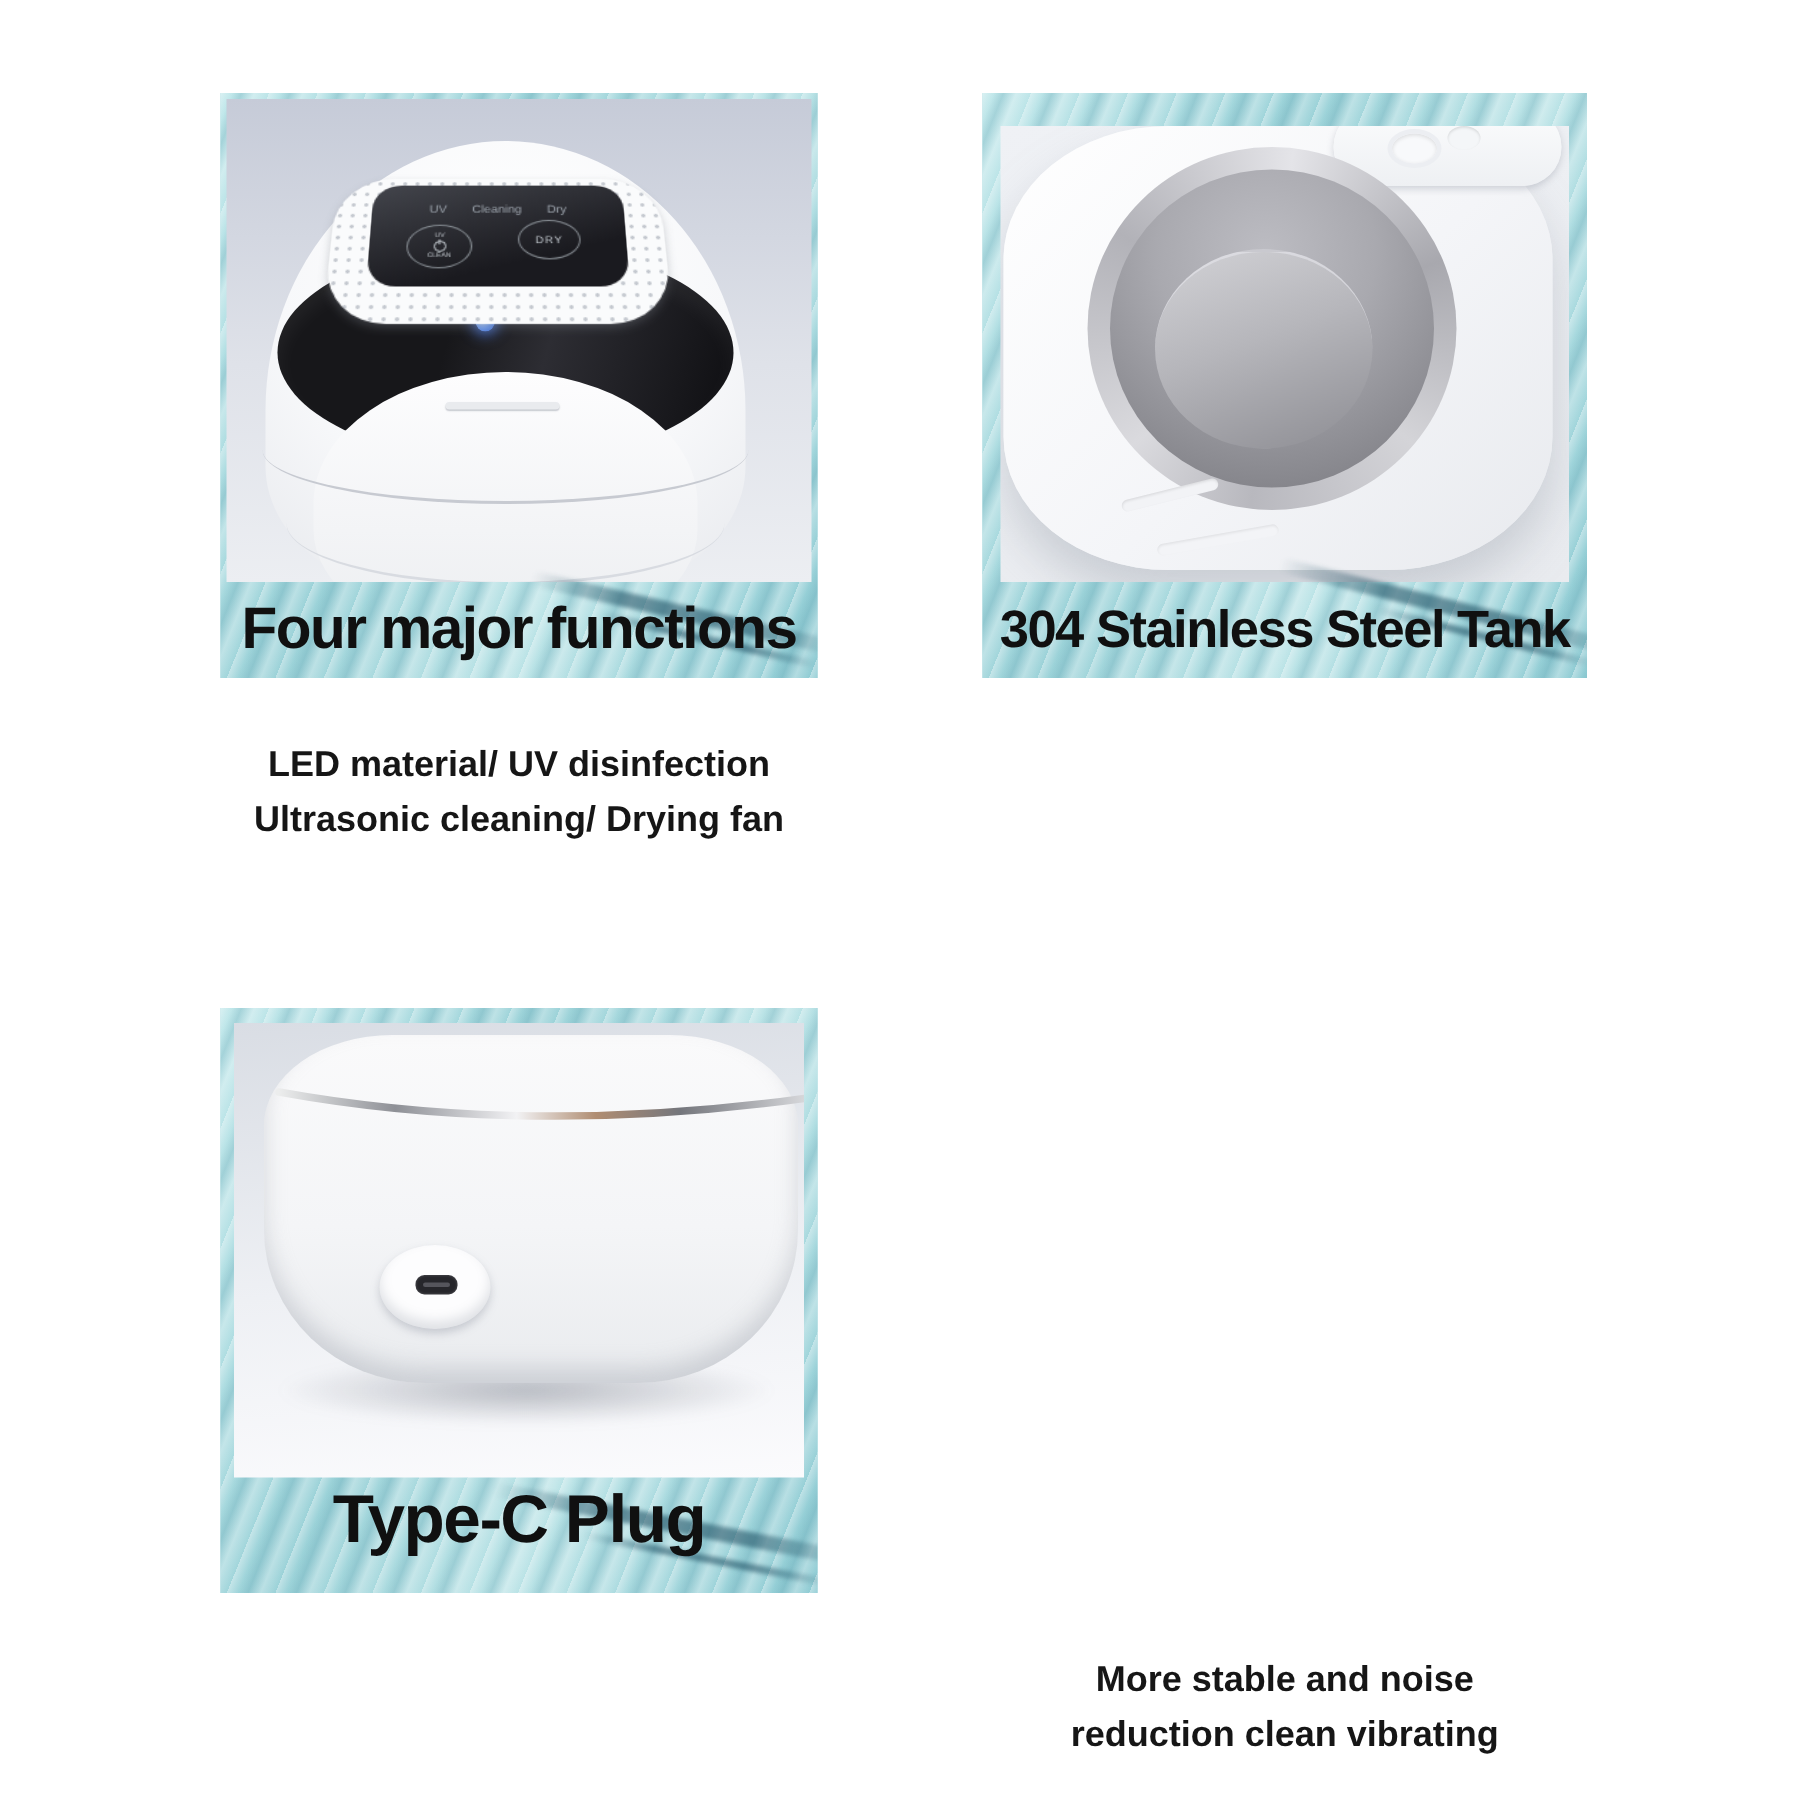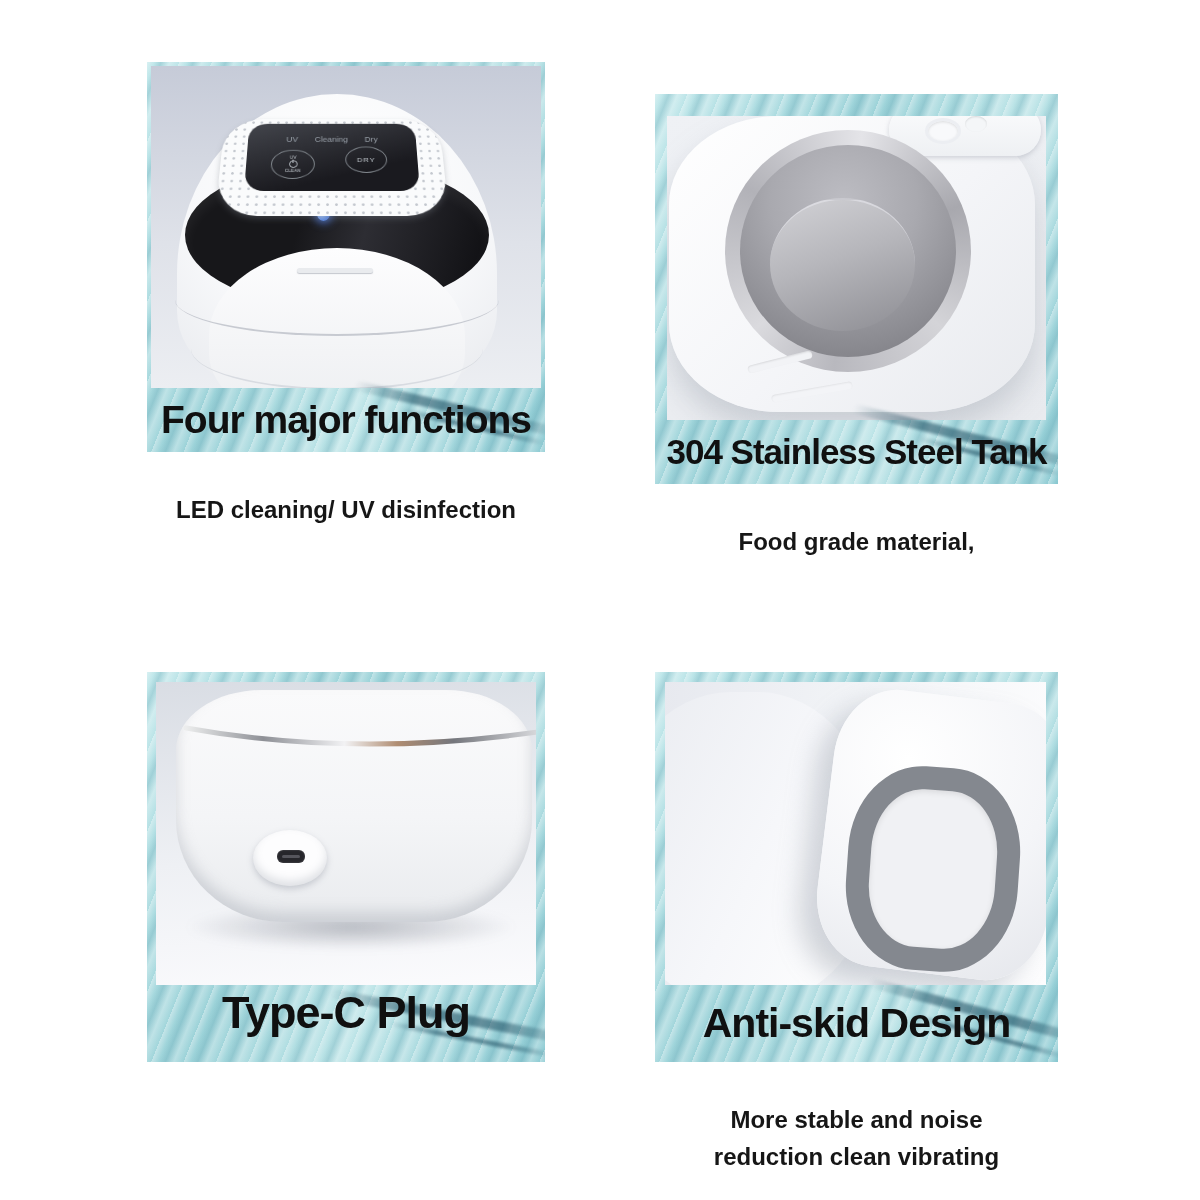--- a/index.html
+++ b/index.html
@@ -2,21 +2,21 @@
 <html><head>
 <meta charset="utf-8">
 <style>
   html,body{margin:0;padding:0;background:#ffffff;}
   body{width:1200px;height:1200px;position:relative;overflow:hidden;
        font-family:"Liberation Sans","DejaVu Sans",sans-serif;}
   .canvas{position:absolute;inset:0;background:#ffffff;}
 
   .quad{position:absolute;}
   .q1{left:147px;top:62px;width:398px;height:520px;}
-  .q2{left:655px;top:62px;width:403px;height:520px;margin-top:32px;}
+  .q2{left:655px;top:62px;width:403px;height:520px;}
   .q3{left:147px;top:672px;width:398px;height:400px;}
   .q4{left:655px;top:672px;width:403px;height:520px;}
 
   .frame{position:absolute;left:0;top:0;width:100%;height:390px;overflow:hidden;
     background-color:#a6d8dd;
     background-image:
       repeating-linear-gradient(112deg,
         rgba(255,255,255,0.38) 0px, rgba(255,255,255,0) 7px,
         rgba(95,160,175,0.28) 13px, rgba(255,255,255,0.30) 21px,
         rgba(255,255,255,0) 30px),
@@ -181,21 +181,22 @@
             </div>
           </div>
         </div>
       </div>
       <div class="band">
         <div class="streak s1"></div>
         <div class="streak s2"></div>
         <h2 class="title t1">Four major functions</h2>
       </div>
     </div>
-    <p class="bline bline1">LED cleaning/ UV disinfection</p>
+    <p class="bline bline1">LED material/ UV disinfection</p>
+    <p class="bline bline2">Ultrasonic cleaning/ Drying fan</p>
   </section>
 
   <section class="quad q2">
     <div class="frame">
       <div class="photo p2">
         <div class="tr-shell"></div>
         <div class="tr-lid"></div>
         <div class="tr-hinge"></div>
         <div class="tr-hinge2"></div>
         <div class="tr-rim">
@@ -205,21 +206,20 @@
         </div>
         <div class="tr-tab"></div>
         <div class="tr-tab2"></div>
       </div>
       <div class="band">
         <div class="streak s1"></div>
         <div class="streak s2"></div>
         <h2 class="title t2">304 Stainless Steel Tank</h2>
       </div>
     </div>
-    <p class="bline bline1">Food grade material,</p>
   </section>
 
   <section class="quad q3">
     <div class="frame">
       <div class="photo p3">
         <div class="bl-gshadow"></div>
         <div class="bl-body"></div>
         <svg class="bl-chrome" width="390" height="110" viewBox="0 0 390 110">
           <defs>
             <linearGradient id="chromeg" x1="0" y1="0" x2="1" y2="0">
@@ -241,29 +241,17 @@
       </div>
       <div class="band">
         <div class="streak s1"></div>
         <div class="streak s2"></div>
         <h2 class="title t3">Type-C Plug</h2>
       </div>
     </div>
   </section>
 
   <section class="quad q4">
-    <div class="frame">
-      <div class="photo p4">
-        <div class="br-mass"></div>
-        <div class="br-face"></div>
-        <div class="br-pad"></div>
-      </div>
-      <div class="band">
-        <div class="streak s1"></div>
-        <div class="streak s2"></div>
-        <h2 class="title t4">Anti-skid Design</h2>
-      </div>
-    </div>
     <p class="bline bline1">More stable and noise</p>
     <p class="bline bline2">reduction clean vibrating</p>
   </section>
 
 </div>
 
 </body></html>

